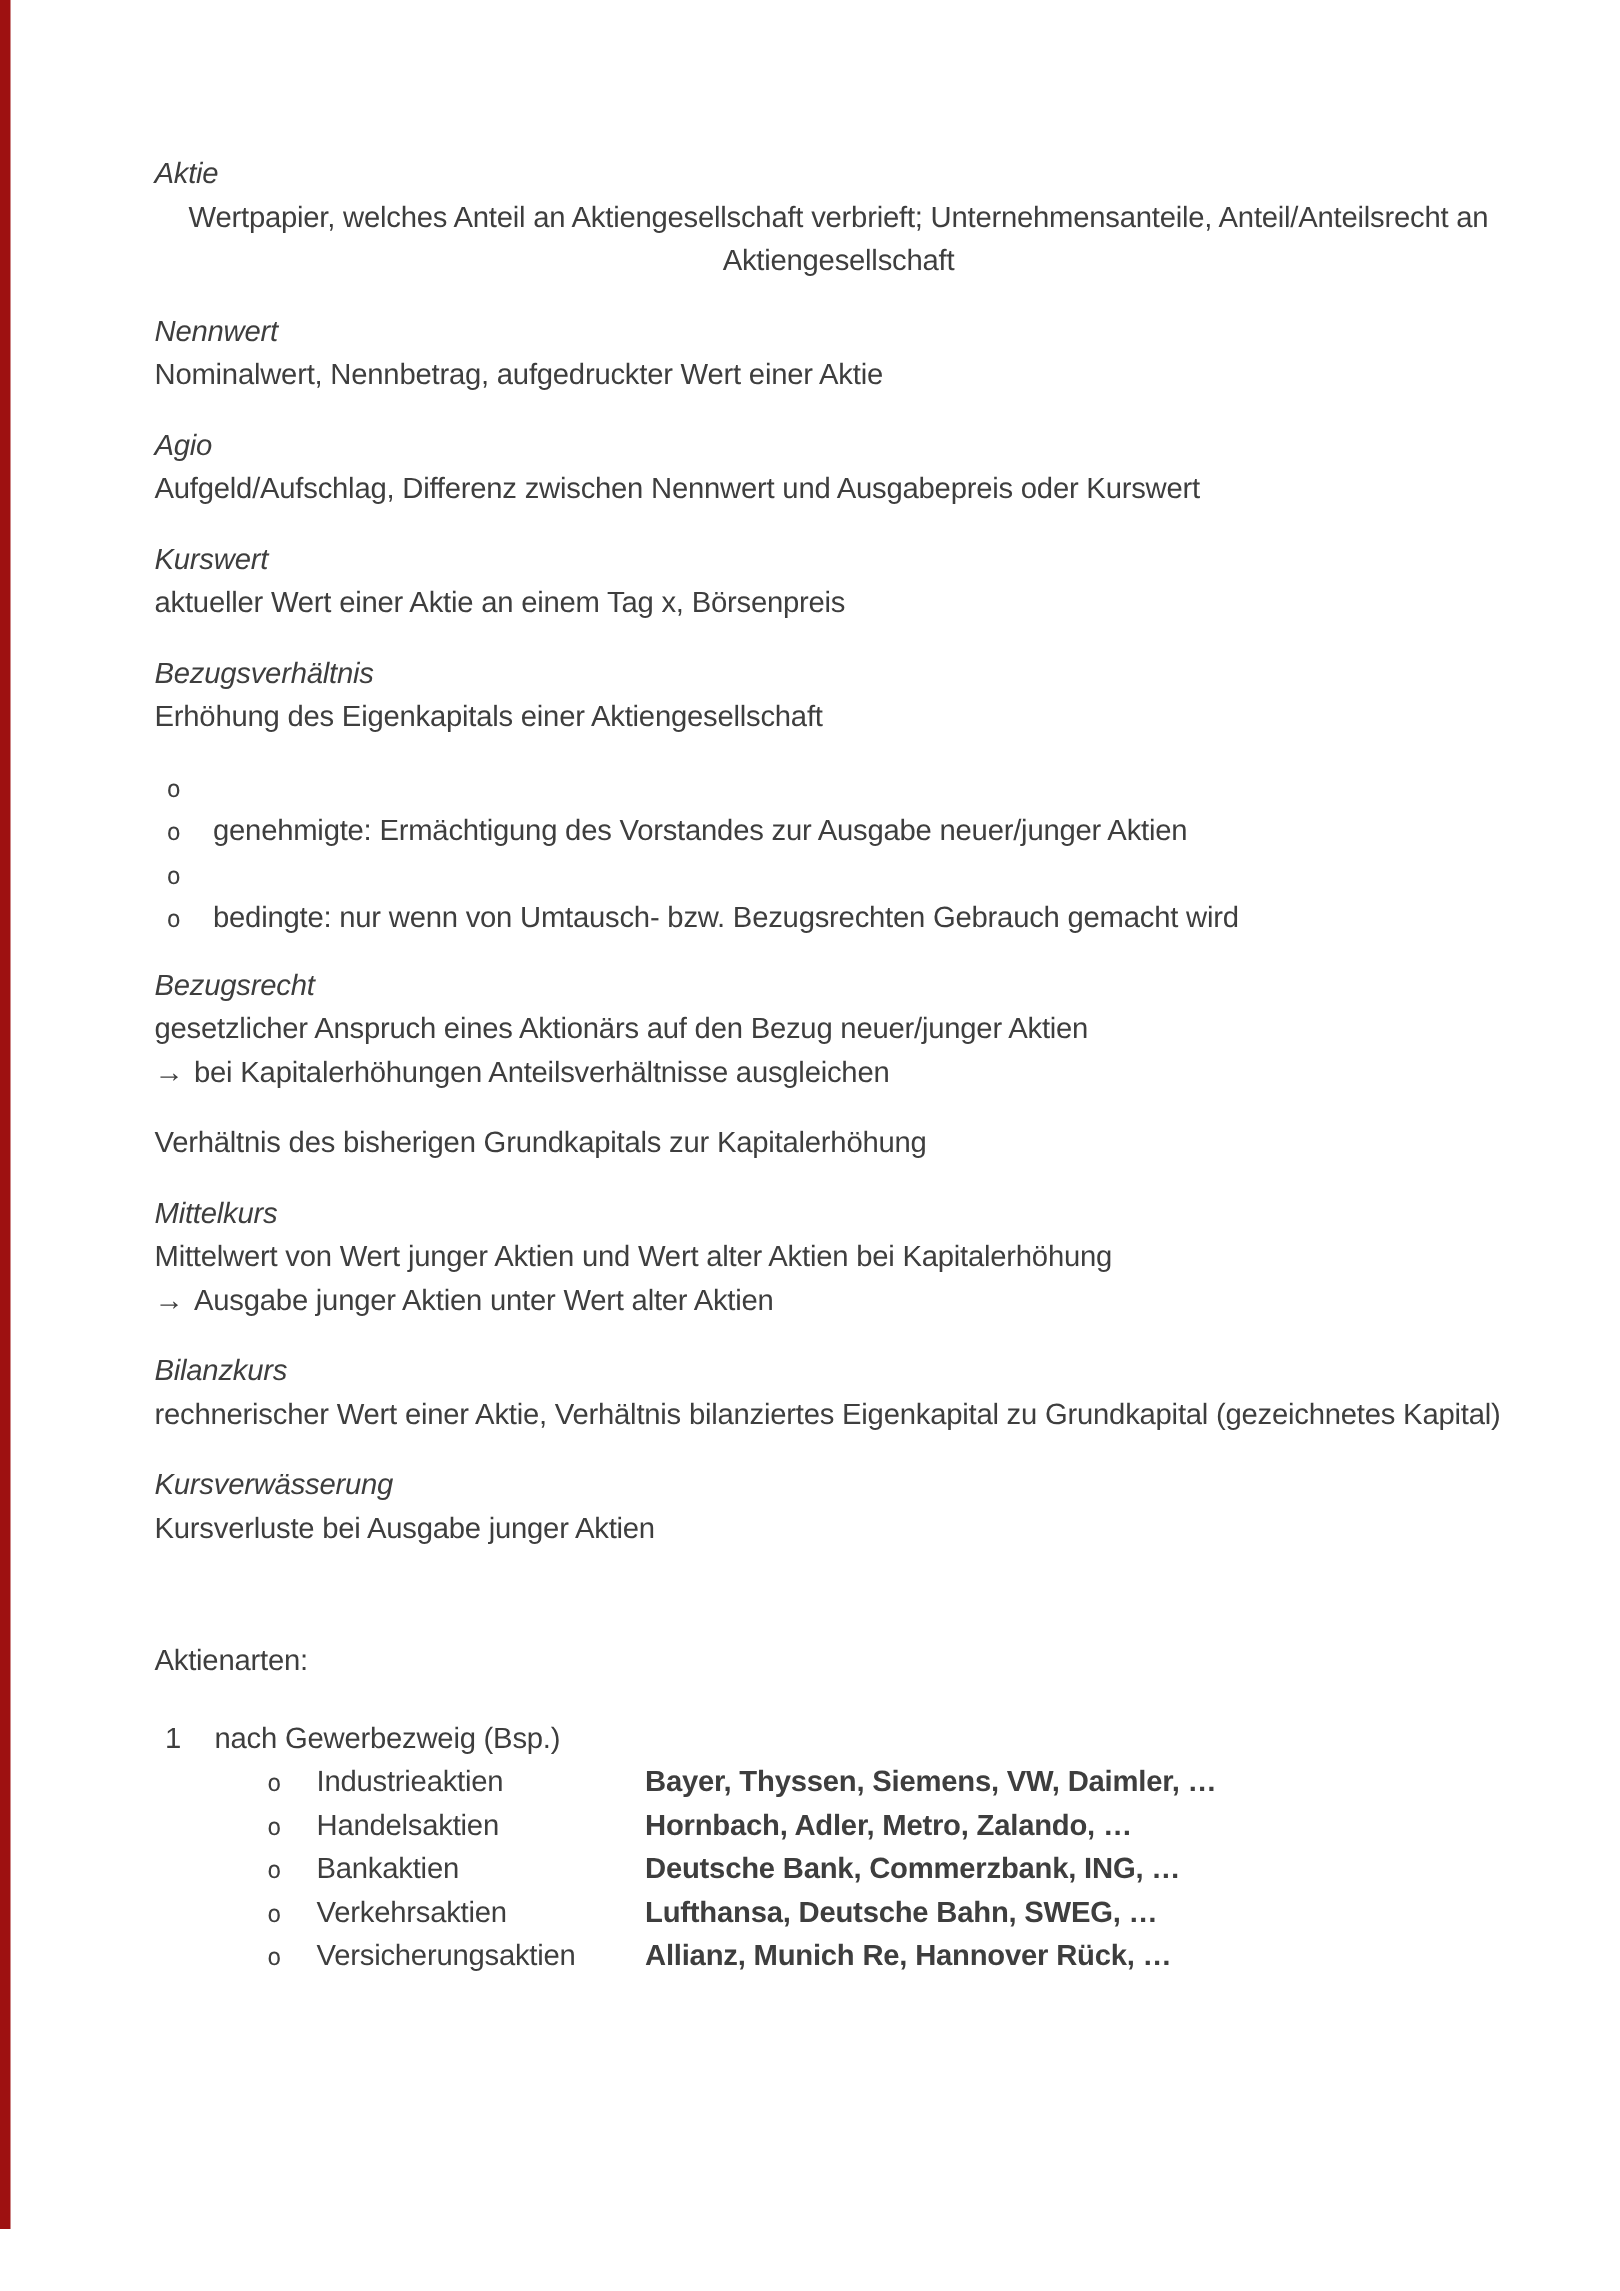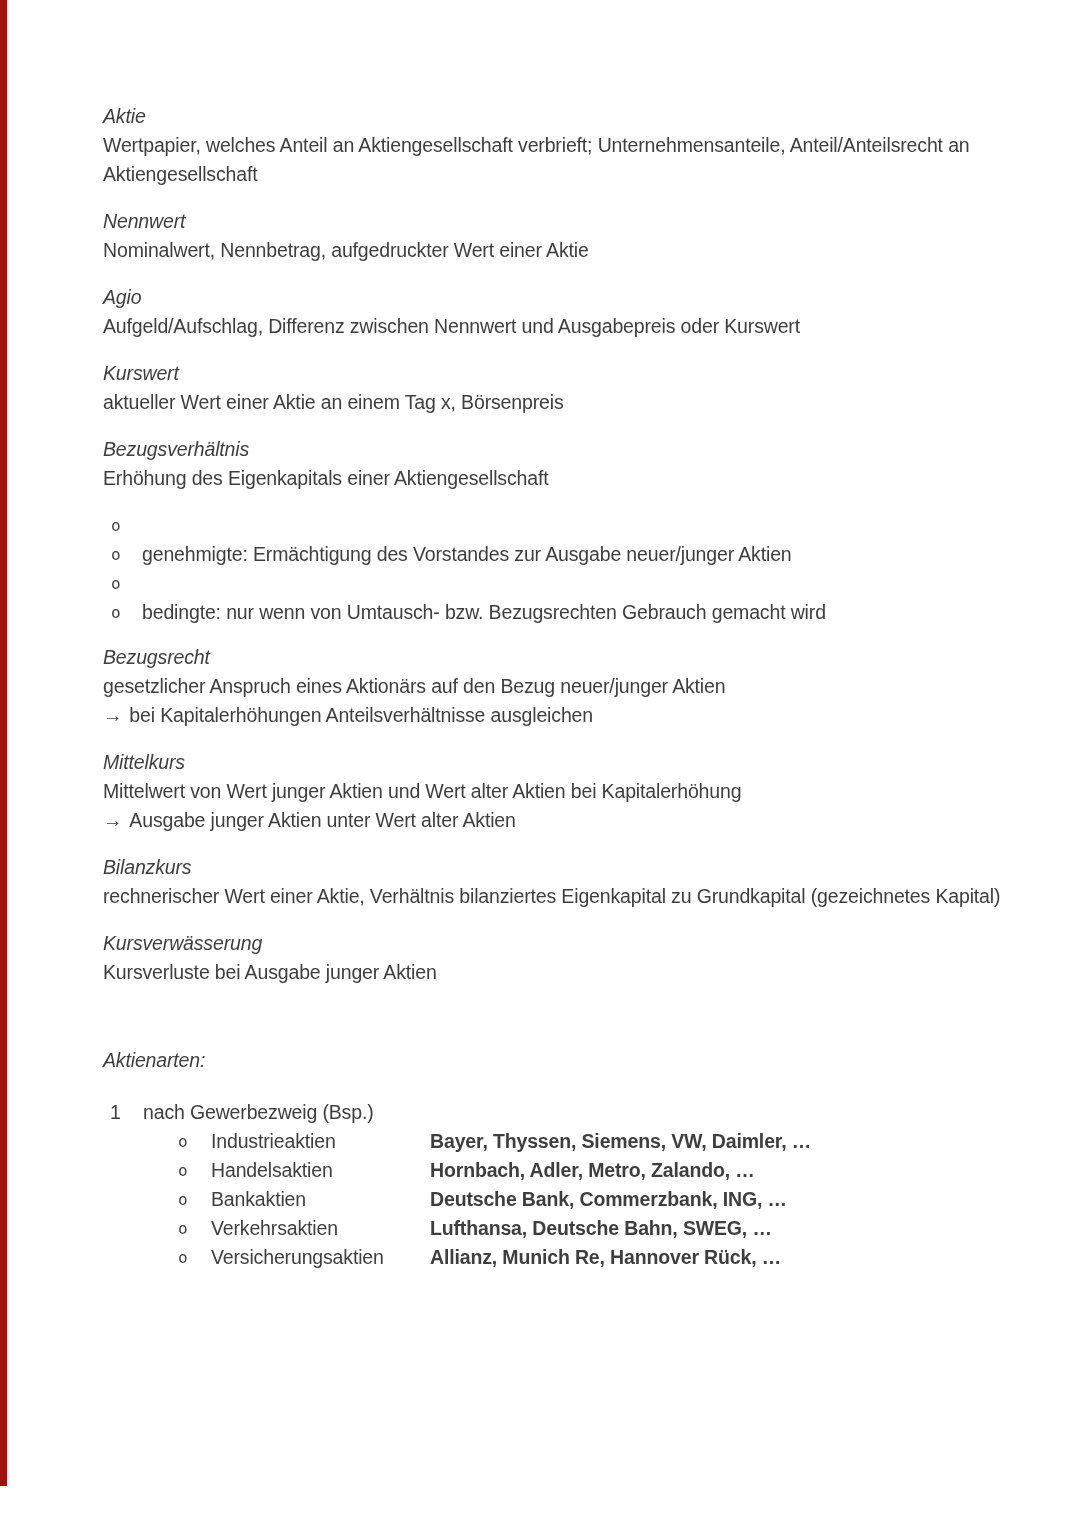--- a/index.html
+++ b/index.html
@@ -11,31 +11,31 @@
   .page { position:relative; width:1080px; height:1527px; overflow:hidden; background:#ffffff; }
   .accent-bar { position:absolute; left:0; top:0; width:7px; height:1486px; background:#9e1111; }
   .content {
     position:absolute; left:103px; top:102px; width:930px;
     font-size:19.5px; line-height:29px; letter-spacing:-0.15px;
   }
   h2, p { margin:0; padding:0; font-size:19.5px; font-weight:400; }
   .def { margin-bottom:18px; }
   .term { font-style:italic; }
   .def p { white-space:nowrap; }
-  .def p.wrap { white-space:normal; max-width:912px; }
+  .def p.wrap { white-space:normal; max-width:912px;text-align:center; }
   .arrow-glyph { display:inline-block; margin-right:7px; }
   .bullets { list-style:none; margin:2px 0 16px 0; padding:0; }
   .bullets li { display:flex; white-space:nowrap; }
   .bullet-marker {
     flex:0 0 39px; box-sizing:border-box; padding-left:8px;
     font-family:"DejaVu Sans Mono","Liberation Mono",monospace; font-size:16px;
   }
   .muted { color:#a8a8a8; }
   .note-icon { color:#a8a8a8; margin-left:6px; margin-right:2px; font-size:18.5px; }
-  .heading2 { margin-top:59px; white-space:nowrap;font-style:italic; }
+  .heading2 { margin-top:59px; white-space:nowrap; }
   .numrow { display:flex; margin-top:23px; white-space:nowrap; }
   .numrow .num { flex:0 0 40px; box-sizing:border-box; padding-left:7px; }
   .subrow { display:flex; white-space:nowrap; }
   .sub-marker {
     flex:0 0 33px; margin-left:75px;
     font-family:"DejaVu Sans Mono","Liberation Mono",monospace; font-size:16px;
   }
   .sub-label { flex:0 0 219px; }
   .sub-ex { flex:1;font-weight:bold; }
 </style>
@@ -89,20 +89,21 @@
       </li>
     </ul>
 
     <section class="def">
       <h2 class="term">Bezugsrecht</h2>
       <p>gesetzlicher Anspruch eines Aktionärs auf den Bezug neuer/junger Aktien</p>
       <p><span class="arrow-glyph">→</span><span>bei Kapitalerhöhungen Anteilsverhältnisse ausgleichen</span></p>
     </section>
 
     <section class="def">
+      <p>Verhältnis des bisherigen Grundkapitals zur Kapitalerhöhung</p>
     </section>
 
     <section class="def">
       <h2 class="term">Mittelkurs</h2>
       <p>Mittelwert von Wert junger Aktien und Wert alter Aktien bei Kapitalerhöhung</p>
       <p><span class="arrow-glyph">→</span><span>Ausgabe junger Aktien unter Wert alter Aktien</span></p>
     </section>
 
     <section class="def">
       <h2 class="term">Bilanzkurs</h2>

